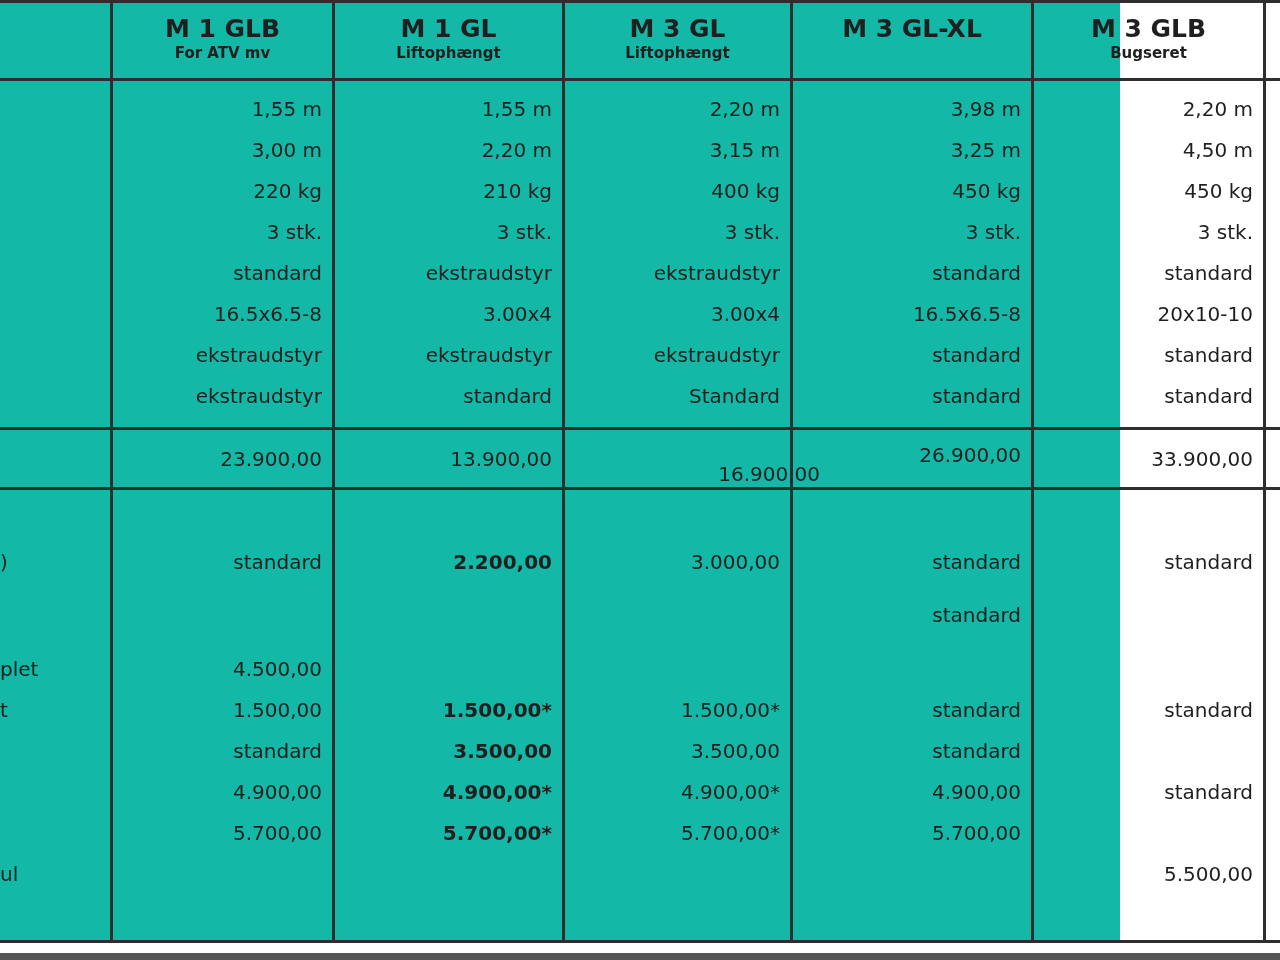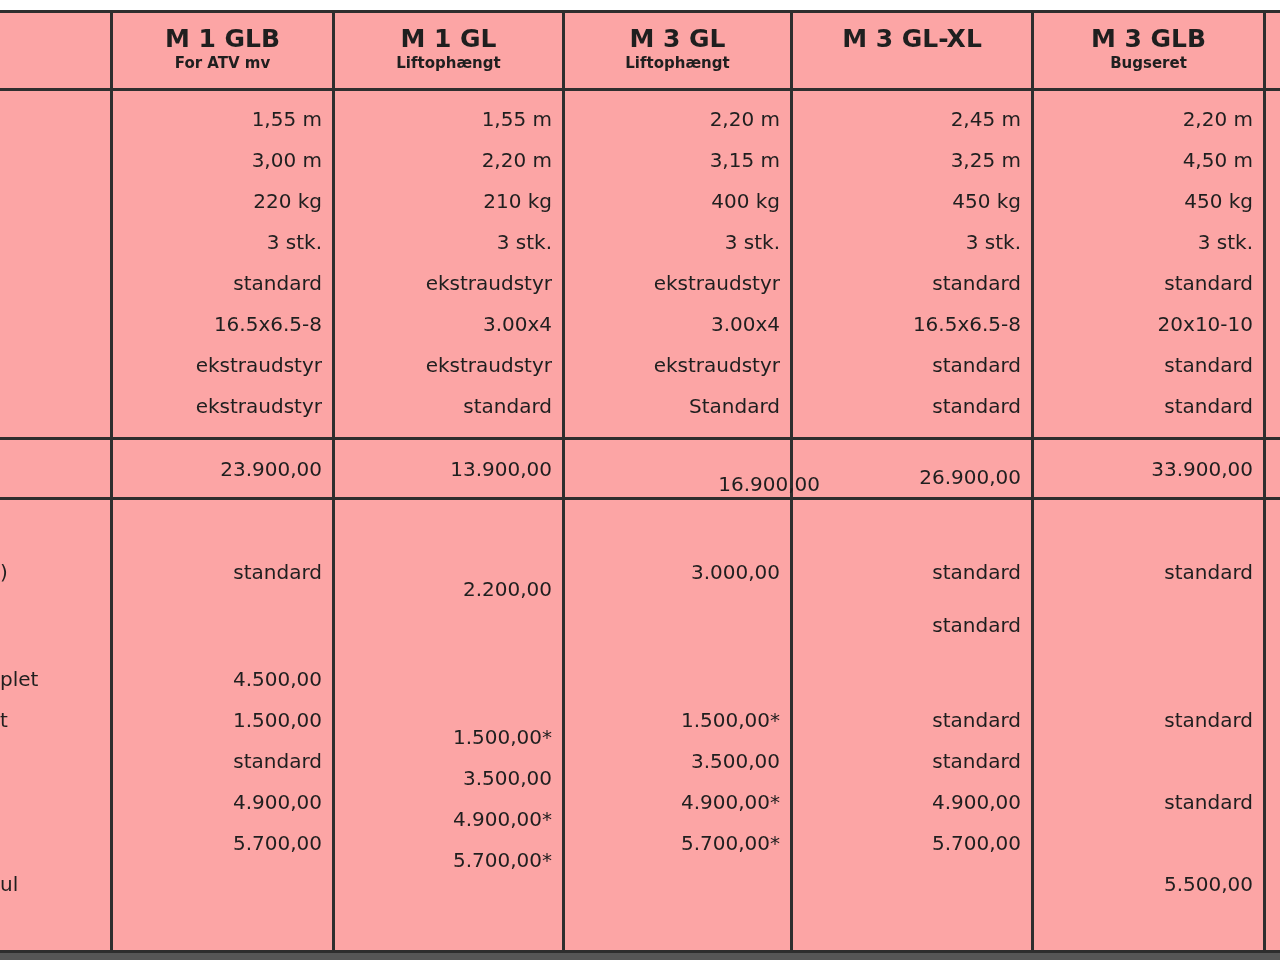--- a/index.html
+++ b/index.html
@@ -5,21 +5,21 @@
   * { box-sizing: border-box; margin: 0; padding: 0; }
   html, body {
     width: 1280px; height: 960px;
     background: #ffffff;
     font-family: "DejaVu Sans", "Liberation Sans", sans-serif;
     color: #1f1f1f;
     overflow: hidden;
     position: relative;
   }
   .page { position: absolute; left: 0; top: 0; width: 1280px; height: 960px; background: #ffffff; }
-  .table { position: absolute; left: 0; top: 10px; width: 1280px; height: 943px; background: #fca5a5; }
+  .table { position: absolute; left: 0; top: 0; width: 1120px; height: 943px; background: #14b8a6; }
   .hline { position: absolute; left: 0; width: 1280px; height: 3px; }
   .vline { position: absolute; top: 0; width: 3px; height: 943px; }
 
   .hcell {
     position: absolute; top: 3px; height: 75px;
     display: flex; flex-direction: column; align-items: center; justify-content: center;
     font-weight: bold; text-align: center; white-space: nowrap;
   }
   .htitle { font-size: 25px; line-height: 1.25; }
   .hsub   { font-size: 15px; line-height: 1.2; min-height: 24px; }
@@ -116,21 +116,21 @@
           <div class="rowline">2,20 m</div>
           <div class="rowline">3,15 m</div>
           <div class="rowline">400 kg</div>
           <div class="rowline">3 stk.</div>
           <div class="rowline">ekstraudstyr</div>
           <div class="rowline">3.00x4</div>
           <div class="rowline">ekstraudstyr</div>
           <div class="rowline">Standard</div>
         </div>
         <div class="colcell" style="left: 793px; width: 238px; top: 81px; height: 346px; padding-top: 7px;">
-          <div class="rowline">2,45 m</div>
+          <div class="rowline">3,98 m</div>
           <div class="rowline">3,25 m</div>
           <div class="rowline">450 kg</div>
           <div class="rowline">3 stk.</div>
           <div class="rowline">standard</div>
           <div class="rowline">16.5x6.5-8</div>
           <div class="rowline">standard</div>
           <div class="rowline">standard</div>
         </div>
         <div class="colcell" style="left: 1034px; width: 229px; top: 81px; height: 346px; padding-top: 7px;">
           <div class="rowline">2,20 m</div>
@@ -147,21 +147,21 @@
         </div>
         <div class="colcell" style="left: 113px; width: 219px; top: 430px; height: 57px; padding-top: 8px;">
           <div class="rowline">23.900,00</div>
         </div>
         <div class="colcell" style="left: 335px; width: 227px; top: 430px; height: 57px; padding-top: 8px;">
           <div class="rowline">13.900,00</div>
         </div>
         <div class="colcell" style="left: 565px; width: 225px; top: 430px; height: 57px; padding-top: 23px; margin-left: 40px;">
           <div class="rowline">16.900,00</div>
         </div>
-        <div class="colcell" style="left: 793px; width: 238px; top: 430px; height: 57px; padding-top: 16px;">
+        <div class="colcell" style="left: 793px; width: 238px; top: 430px; height: 57px; padding-top: 4px;">
           <div class="rowline">26.900,00</div>
         </div>
         <div class="colcell" style="left: 1034px; width: 229px; top: 430px; height: 57px; padding-top: 8px;">
           <div class="rowline">33.900,00</div>
         </div>
         <div class="colcell labelcol" style="left: 0px; width: 110px; top: 490px; height: 450px; padding-top: 51px;">
           <div class="rowline">)</div>
           <div class="rowline" style="margin-top: 12px;"></div>
           <div class="rowline" style="margin-top: 13px;">plet</div>
           <div class="rowline">t</div>
@@ -173,21 +173,21 @@
         <div class="colcell" style="left: 113px; width: 219px; top: 490px; height: 450px; padding-top: 51px;">
           <div class="rowline">standard</div>
           <div class="rowline" style="margin-top: 12px;"></div>
           <div class="rowline" style="margin-top: 13px;">4.500,00</div>
           <div class="rowline">1.500,00</div>
           <div class="rowline">standard</div>
           <div class="rowline">4.900,00</div>
           <div class="rowline">5.700,00</div>
           <div class="rowline"></div>
         </div>
-        <div class="colcell" style="left: 335px; width: 227px; top: 490px; height: 450px; padding-top: 68px;">
+        <div class="colcell" style="left: 335px; width: 227px; top: 490px; height: 450px; padding-top: 51px; font-weight: bold;">
           <div class="rowline">2.200,00</div>
           <div class="rowline" style="margin-top: 12px;"></div>
           <div class="rowline" style="margin-top: 13px;"></div>
           <div class="rowline">1.500,00*</div>
           <div class="rowline">3.500,00</div>
           <div class="rowline">4.900,00*</div>
           <div class="rowline">5.700,00*</div>
           <div class="rowline"></div>
         </div>
         <div class="colcell" style="left: 565px; width: 225px; top: 490px; height: 450px; padding-top: 51px; text-align: center;">

